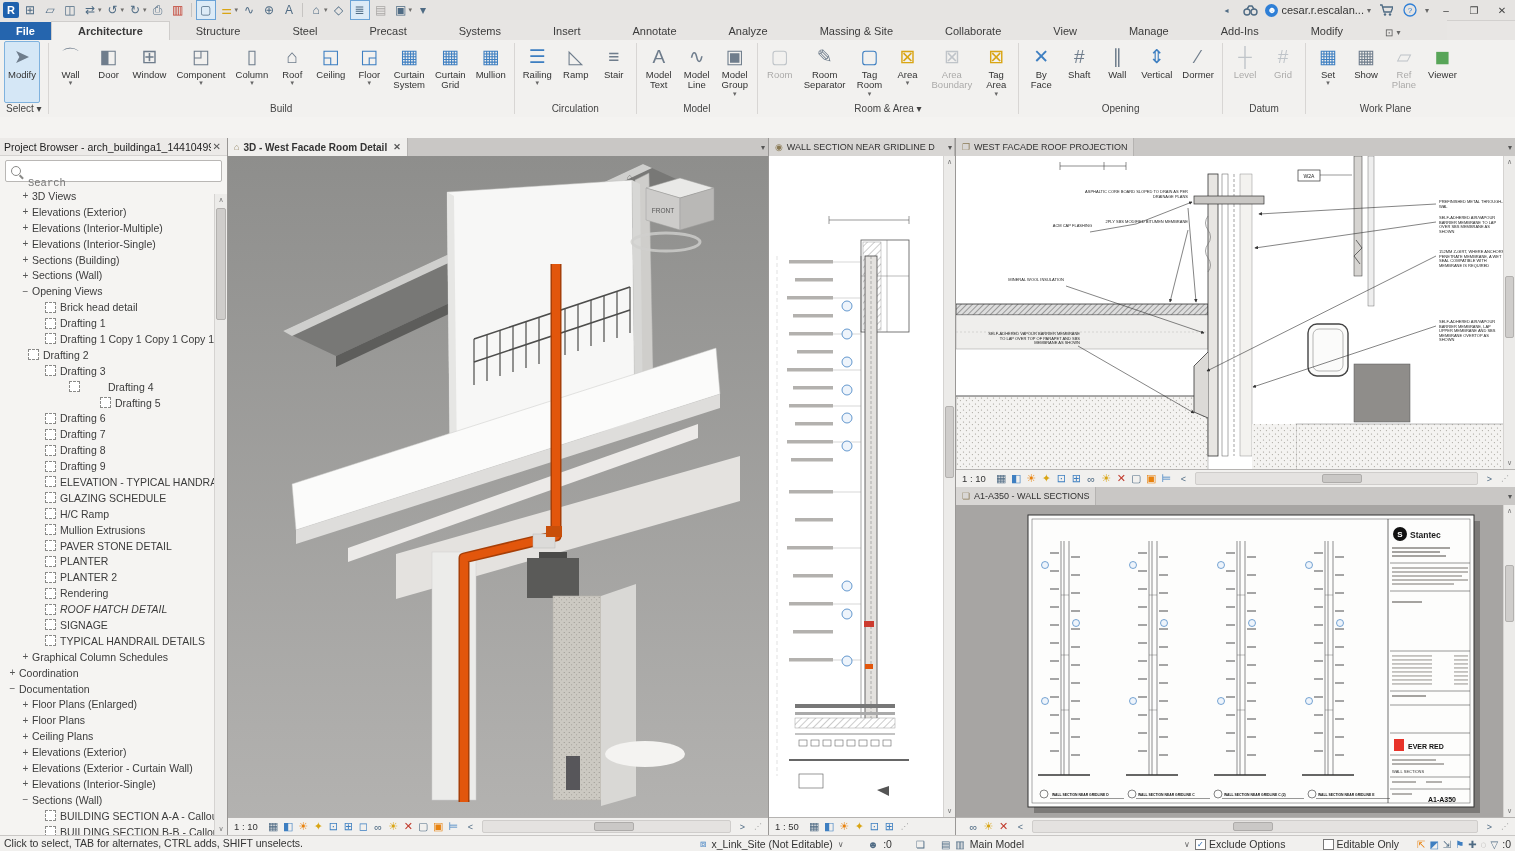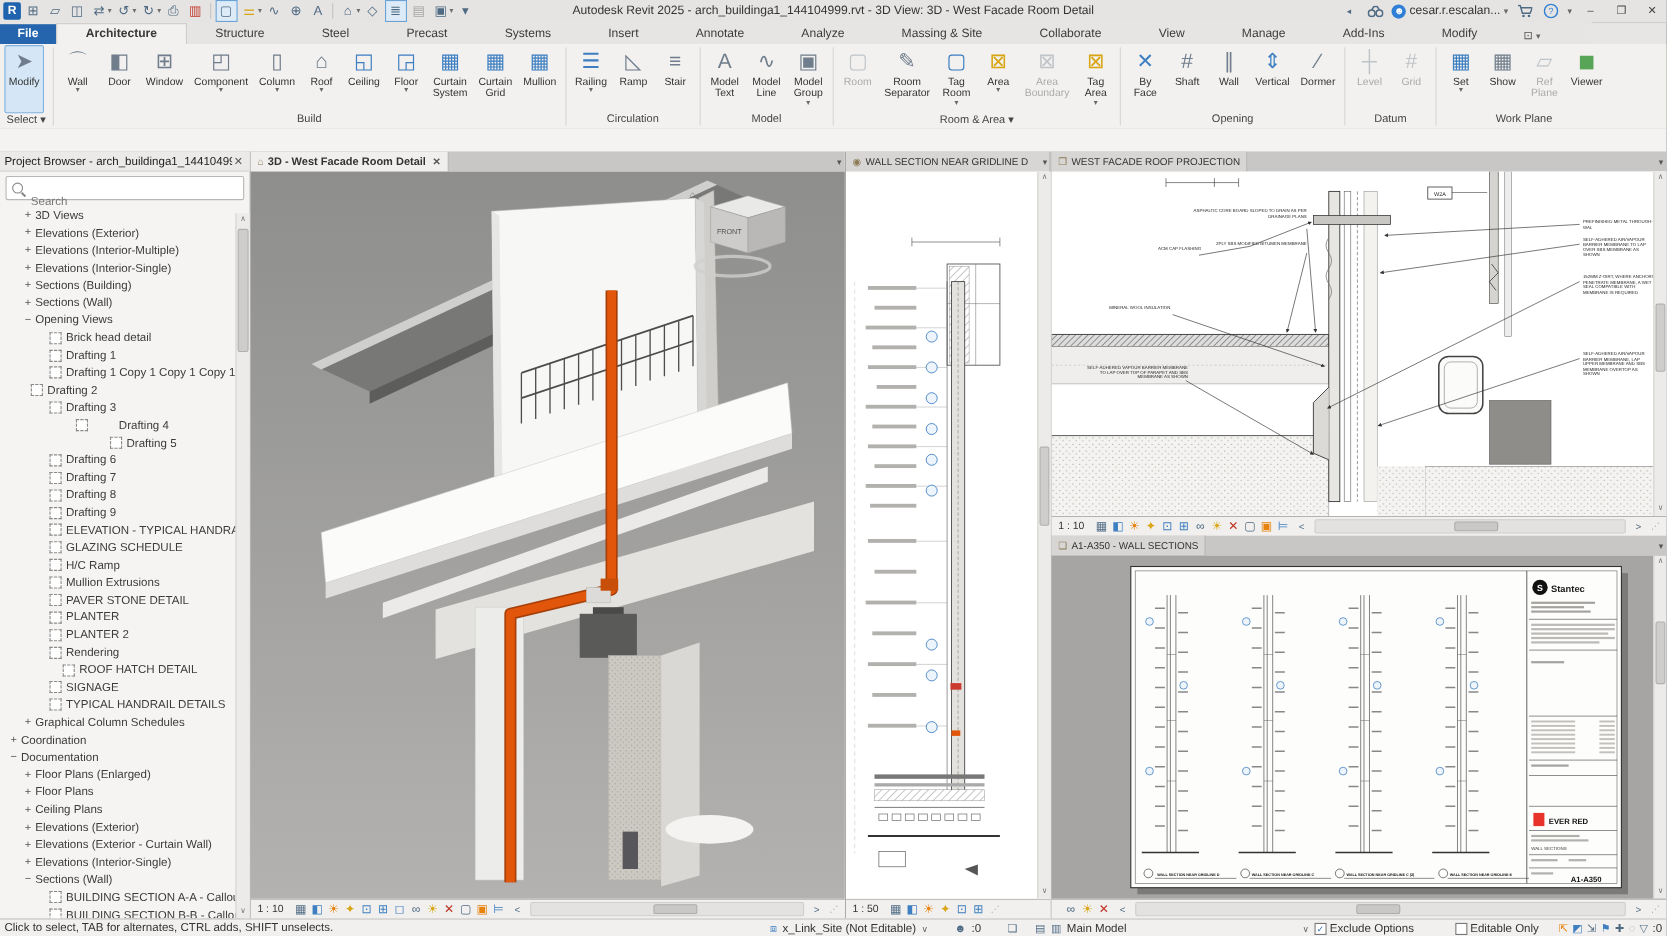--- a/index.html
+++ b/index.html
@@ -57,21 +57,21 @@
             border-right:1px solid #989694;display:flex;flex-direction:column;}
   #pb-head{height:17px;display:flex;align-items:center;font-size:10.5px;color:#222;
            padding:0 4px;background:#eceae8;border-bottom:1px solid #d5d3d1;}
   #pb-head .t{flex:1;overflow:hidden;white-space:nowrap;}
   #pb-close{font-size:10px;color:#555;padding:0 2px;}
   #pb-search{margin:4px 5px;height:20px;border:1px solid #b9b7b5;background:#fff;border-radius:2px;
              display:flex;align-items:center;gap:5px;padding:0 5px;}
   .mag{width:8px;height:8px;border:1.6px solid #8a8a88;border-radius:50%;position:relative;flex:none;}
   .mag::after{content:"";position:absolute;width:5px;height:1.6px;background:#8a8a88;
               transform:rotate(45deg);left:7px;top:9px;}
-  #pb-search input{border:none;outline:none;font-size:10.5px;color:#999;width:160px;font-family:Liberation Sans, sans-serif;background:transparent;margin-top:24px;}
+  #pb-search input{border:none;outline:none;font-size:10.5px;color:#999;width:160px;font-family:Liberation Mono, monospace;background:transparent;margin-top:24px;}
   #tree{flex:1;overflow:hidden;position:relative;padding-top:2px;}
   .trow{height:15.9px;display:flex;align-items:center;font-size:10.5px;color:#3c3c3c;white-space:nowrap;}
   .texp{width:13px;text-align:center;color:#555;font-size:10px;flex:none;}
   .tleaf{width:9px;height:9px;border:1px dashed #8a8a88;background:#fff;margin-right:4px;flex:none;}
   #pb-scroll{position:absolute;right:0;top:56px;bottom:0;width:12px;background:#ecebe9;border-left:1px solid #d5d3d1;}
   .sarrow{height:12px;text-align:center;font-size:7px;color:#777;line-height:12px;}
   #pb-thumb{position:absolute;left:1px;right:1px;top:14px;height:110px;background:#cfcdcb;border:1px solid #b3b1af;border-radius:2px;}
   
   .vpanel{position:absolute;display:flex;flex-direction:column;background:#fff;}
   .tabstrip{height:18px;background:#c9c7c5;display:flex;align-items:stretch;position:relative;flex:none;}
@@ -132,21 +132,20 @@
       <span class="qsep"></span>
       <span class="qat">⌂</span>
       <span class="qcaret">▾</span>
       <span class="qat">◇</span>
       <span class="qat boxed">≣</span>
       <span class="qat dim">▤</span>
       <span class="qat">▣</span>
       <span class="qcaret">▾</span>
       <span class="qat">▾</span>
     </div>
-  <div id="win-title">Autodesk Revit 2025 - arch_buildinga1_144104999.rvt - 3D View: 3D - West Facade Room Detail</div>
   <div id="tb-right">
     <span class="tbr-ic" style="font-size:8px;">◂</span>
     <span class="tbr-ic">
       <svg width="15" height="11" viewBox="0 0 15 11">
           <circle cx="4" cy="7" r="3" fill="none" stroke="#4f6b84" stroke-width="1.4"></circle>
           <circle cx="11" cy="7" r="3" fill="none" stroke="#4f6b84" stroke-width="1.4"></circle>
           <path d="M4 4L6 1h3l2 3" fill="none" stroke="#4f6b84" stroke-width="1.4"></path>
         </svg>
     </span>
     <span id="user-chip">
@@ -538,21 +537,21 @@
         <div class="trow" style="padding-left: 32px;">
           <span class="texp"></span>
           <span class="tleaf"></span>
           <span class="tlabel">PLANTER 2</span>
         </div>
         <div class="trow" style="padding-left: 32px;">
           <span class="texp"></span>
           <span class="tleaf"></span>
           <span class="tlabel">Rendering</span>
         </div>
-        <div class="trow" style="padding-left: 44px;">
+        <div class="trow" style="padding-left: 32px; font-style: italic;">
           <span class="texp"></span>
           <span class="tleaf"></span>
           <span class="tlabel">ROOF HATCH DETAIL</span>
         </div>
         <div class="trow" style="padding-left: 32px;">
           <span class="texp"></span>
           <span class="tleaf"></span>
           <span class="tlabel">SIGNAGE</span>
         </div>
         <div class="trow" style="padding-left: 32px;">

